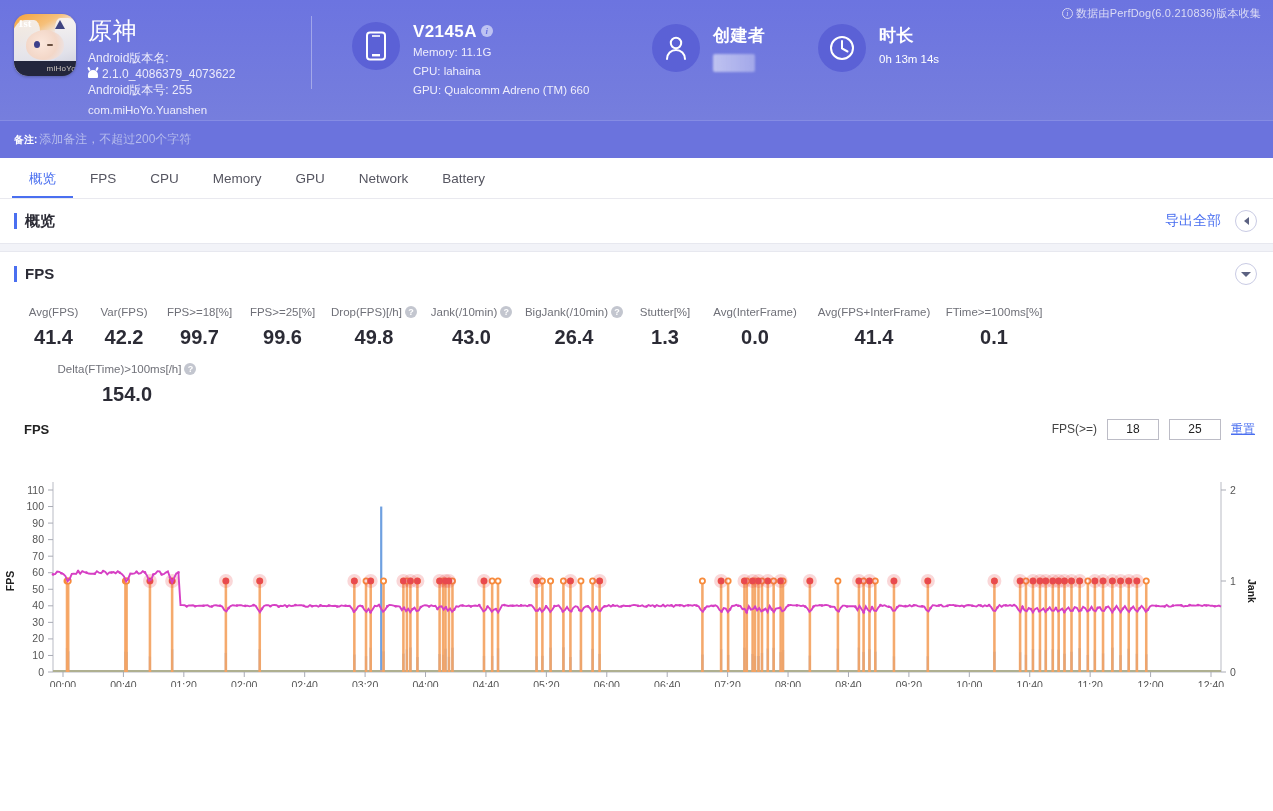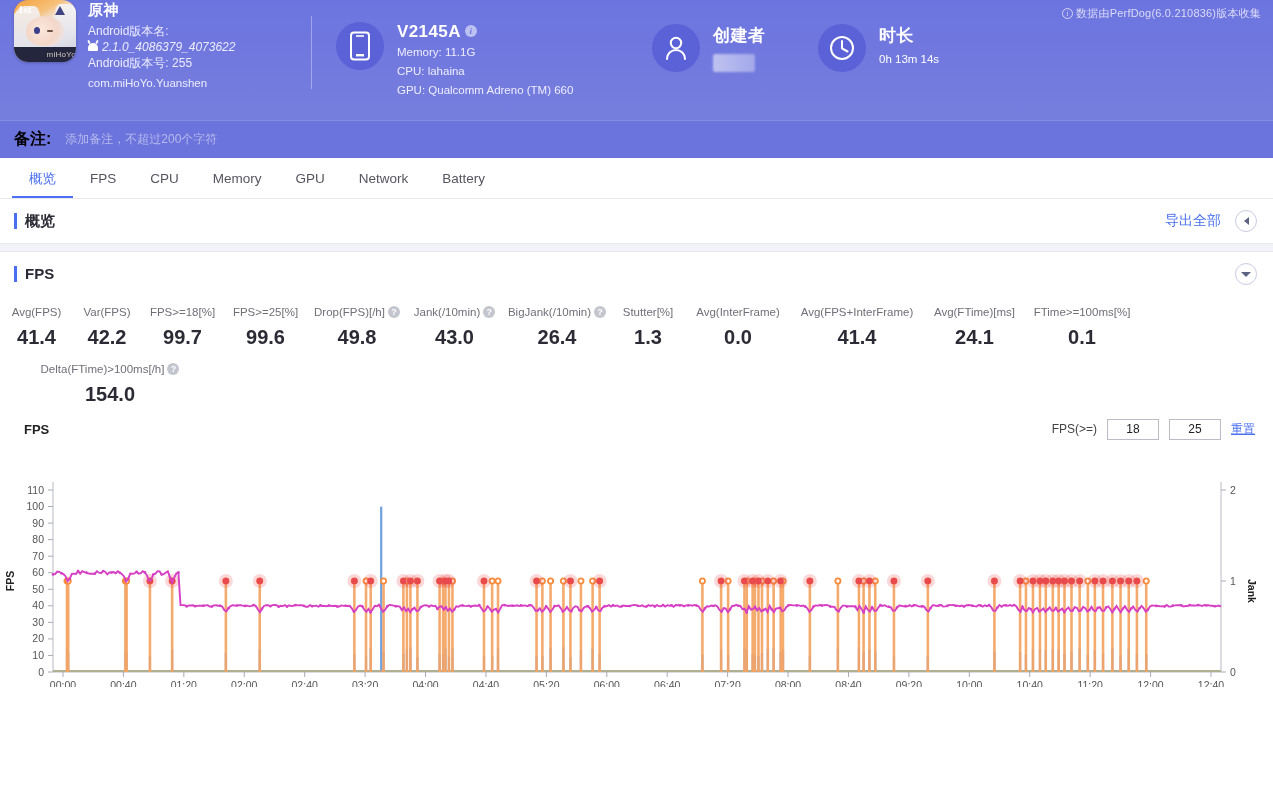--- a/index.html
+++ b/index.html
@@ -22,21 +22,21 @@
     font-size: 11px; color: #dcdcf5; letter-spacing: .2px;
     display: flex; align-items: center; gap: 3px;
   }
   .info-circle {
     display: inline-block; width: 11px; height: 11px;
     border: 1px solid #d6d6f2; border-radius: 50%;
     font-size: 8px; line-height: 9px; text-align: center;
     color: #dcdcf5; font-style: italic; font-family: "Liberation Serif", serif;
   }
 
-  .app-block { position: absolute; left: 14px; top: 0; display: flex; gap: 12px; }
+  .app-block { position: absolute; left: 14px; top: 14px; display: flex; gap: 12px; }
   .app-icon {
     width: 62px; height: 62px; border-radius: 14px;
     background: linear-gradient(150deg, #f4a23a 0%, #f6c07a 28%, #efe6e2 42%, #dfe2ee 70%, #2b2f45 100%);
     position: relative; overflow: hidden; flex: none;
     box-shadow: 0 1px 3px rgba(0,0,0,.25);
   }
   .app-icon .badge {
     position: absolute; left: 4px; top: 3px;
     font-size: 11px; font-weight: bold; color: #ffffff;
     font-family: "Liberation Serif", serif;
@@ -66,23 +66,23 @@
     position: absolute; right: 11px; top: 6px; width: 0; height: 0;
     border-left: 5px solid transparent; border-right: 5px solid transparent;
     border-bottom: 9px solid #3f4480;
   }
   .app-icon .bottombar {
     position: absolute; left: 0; bottom: 0; width: 100%; height: 15px;
     background: #23263c; color: #cfc8c0;
     font-size: 8px; line-height: 15px; text-align: right; letter-spacing: .3px;
   }
   .app-text { padding-top: 1px; }
-  .app-name { font-size: 15px; font-weight: bold; letter-spacing: .5px; }
+  .app-name { font-size: 24px; font-weight: normal; letter-spacing: .5px; }
   .app-meta { font-size: 12px; line-height: 16px; color: #ecebfb; margin-top: 3px; }
-  .app-meta .row-ico { display: flex; align-items: center; gap: 4px; font-style: italic; }
+  .app-meta .row-ico { display: flex; align-items: center; gap: 4px; }
   .droid {
     width: 10px; height: 8px; background: #ffffff;
     border-radius: 5px 5px 1px 1px; position: relative; flex: none;
   }
   .droid::before, .droid::after {
     content: ""; position: absolute; top: -3px; width: 2px; height: 4px;
     background: #ffffff; border-radius: 1px;
   }
   .droid::before { left: 0; transform: rotate(-25deg); }
   .droid::after { right: 0; transform: rotate(25deg); }
@@ -92,21 +92,21 @@
 
   .hblock { position: absolute; display: flex; gap: 13px; align-items: flex-start; }
   .hblock .circ {
     width: 48px; height: 48px; border-radius: 50%; background: #5b61d6;
     display: flex; align-items: center; justify-content: center; flex: none;
   }
   .hblock .btitle { font-size: 17px; font-weight: bold; letter-spacing: .4px; }
   .hblock .bline { font-size: 11.5px; color: #eeedfc; line-height: 17px; margin-top: 2px; }
   .hblock .bvalue { font-size: 11.5px; color: #ffffff; margin-top: 6px; }
 
-  .device-block { left: 336px; top: 22px; }
+  .device-block { left: 352px; top: 22px; }
   .creator-block { left: 652px; top: 24px; }
   .duration-block { left: 818px; top: 24px; }
   .upload-block { left: 1002px; top: 24px; }
 
   .blur-name {
     width: 42px; height: 18px; margin-top: 7px; border-radius: 2px;
     background: linear-gradient(90deg, rgba(255,255,255,.55), rgba(255,255,255,.35));
     filter: blur(1.2px);
   }
   .dev-i {
@@ -115,22 +115,22 @@
     text-align: center; font-style: italic; font-family: "Liberation Serif", serif;
     vertical-align: 3px; margin-left: 4px;
   }
 
   .remark-bar {
     width: 1273px; height: 38px;
     background: #6b73dd;
     border-top: 1px solid rgba(255,255,255,.18);
     display: flex; align-items: center; padding-left: 14px; gap: 2px;
   }
-  .remark-label { color: #000000; font-size: 16px; font-weight: bold; }
-  .remark-ph { color: #b6bcec; font-size: 12px; margin-left: 12px; }
+  .remark-label { color: #ffffff; font-size: 10px; font-weight: bold; }
+  .remark-ph { color: #b6bcec; font-size: 12px; }
 
   
   .tabbar {
     width: 1273px; height: 41px; background: #ffffff;
     border-bottom: 1px solid #e9e9ef;
     display: flex; align-items: center; padding-left: 12px; gap: 0;
   }
   .tab {
     font-size: 13.5px; color: #555560; padding: 0 17px; height: 40px;
     line-height: 41px; cursor: pointer;
@@ -152,21 +152,21 @@
     width: 22px; height: 22px; border-radius: 50%; border: 1px solid #c9cbe4;
     display: flex; align-items: center; justify-content: center; cursor: pointer;
     background: #fff;
   }
   .tri-left { width: 0; height: 0; border-top: 4px solid transparent; border-bottom: 4px solid transparent; border-right: 5px solid #5c6282; }
   .tri-down { width: 0; height: 0; border-left: 5px solid transparent; border-right: 5px solid transparent; border-top: 5px solid #5c6282; }
   .sep { height: 9px; background: #f2f3f8; border-top: 1px solid #e7e8ef; border-bottom: 1px solid #e7e8ef; }
 
   
   .metrics { padding: 10px 0 4px 0; }
-  .metric-row { display: flex; align-items: flex-start; }
+  .metric-row { display: flex; align-items: flex-start; margin-left: 17px; }
   .metric {
     text-align: center; padding: 0 2px;
   }
   .metric .mlabel {
     font-size: 11.5px; color: #6f7078; white-space: nowrap;
     display: flex; align-items: center; justify-content: center; gap: 3px;
   }
   .metric .mvalue {
     font-size: 20px; font-weight: bold; color: #2b2b35; margin-top: 8px;
   }
@@ -364,26 +364,20 @@
           <div class="mlabel">
             <span>Avg(InterFrame)</span>
           </div>
           <div class="mvalue">0.0</div>
         </div>
         <div class="metric" style="width: 130px;">
           <div class="mlabel">
             <span>Avg(FPS+InterFrame)</span>
           </div>
           <div class="mvalue">41.4</div>
-        </div>
-        <div class="metric" style="width: 105px;">
-          <div class="mlabel">
-            <span>Avg(FTime)[ms]</span>
-          </div>
-          <div class="mvalue">24.1</div>
         </div>
         <div class="metric" style="width: 110px;">
           <div class="mlabel">
             <span>FTime&gt;=100ms[%]</span>
           </div>
           <div class="mvalue">0.1</div>
         </div>
       </div>
     <div class="metric-row" id="metrics-row-2" style="margin-top:14px;padding-left:30px;">
         <div class="metric" style="width: 160px;">

